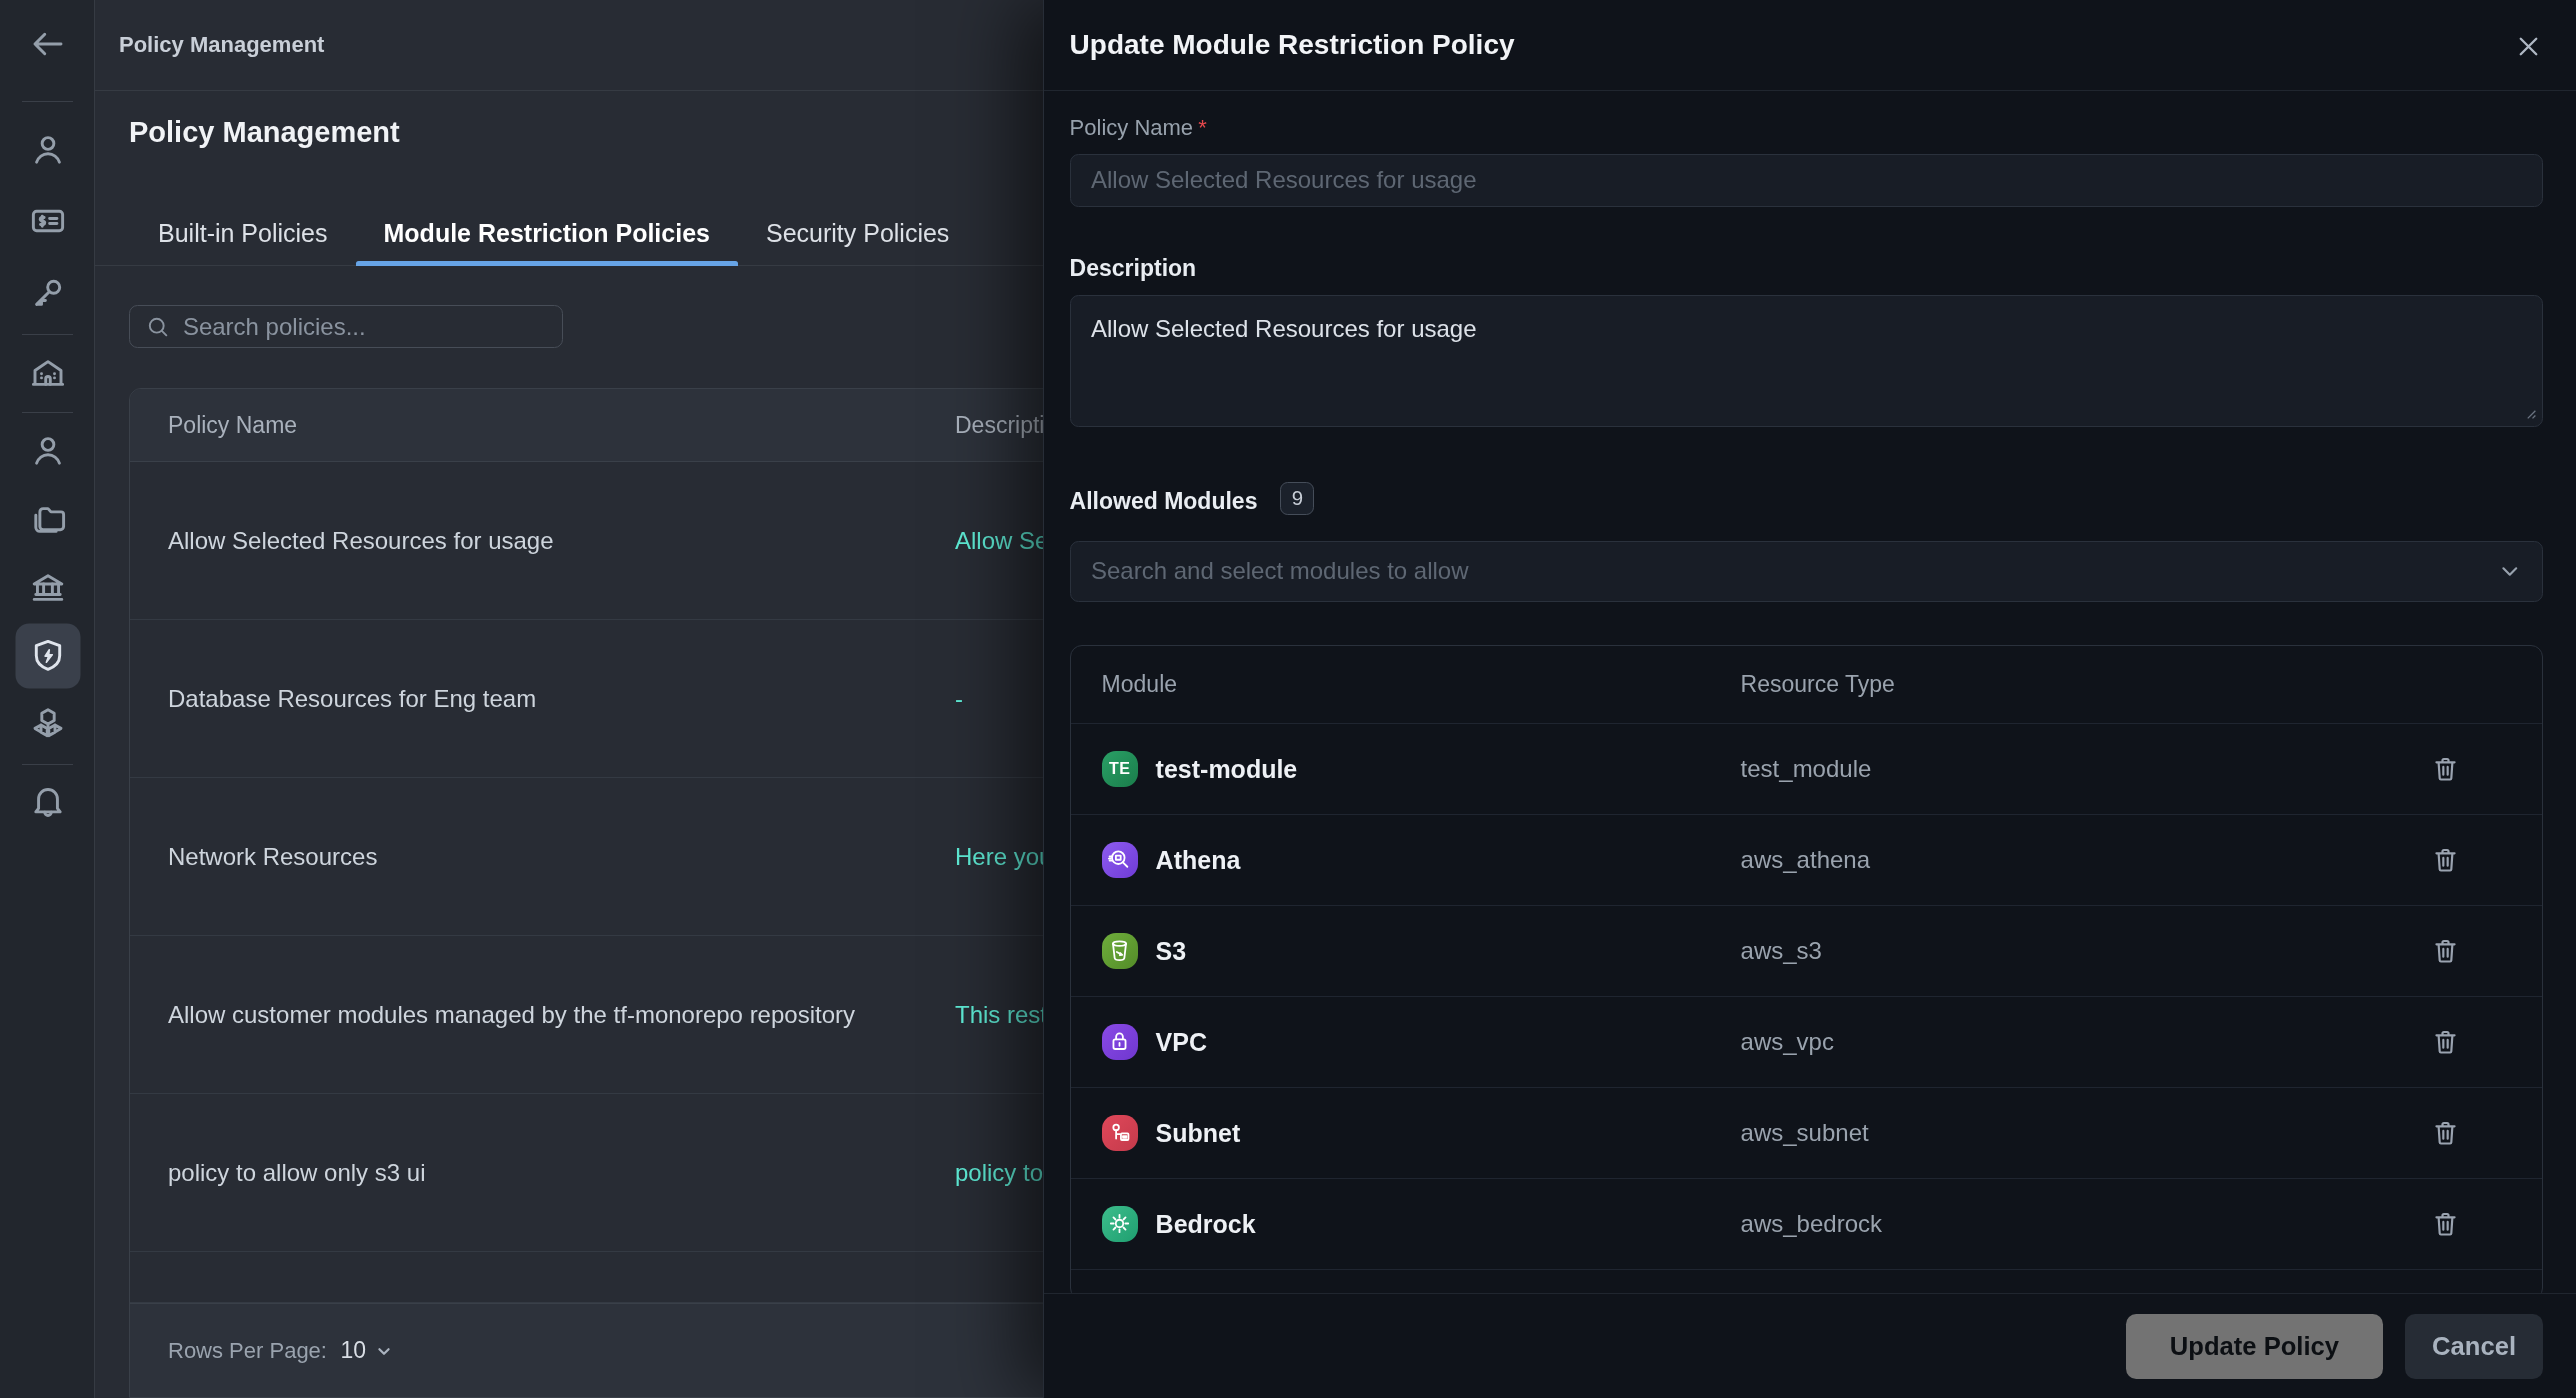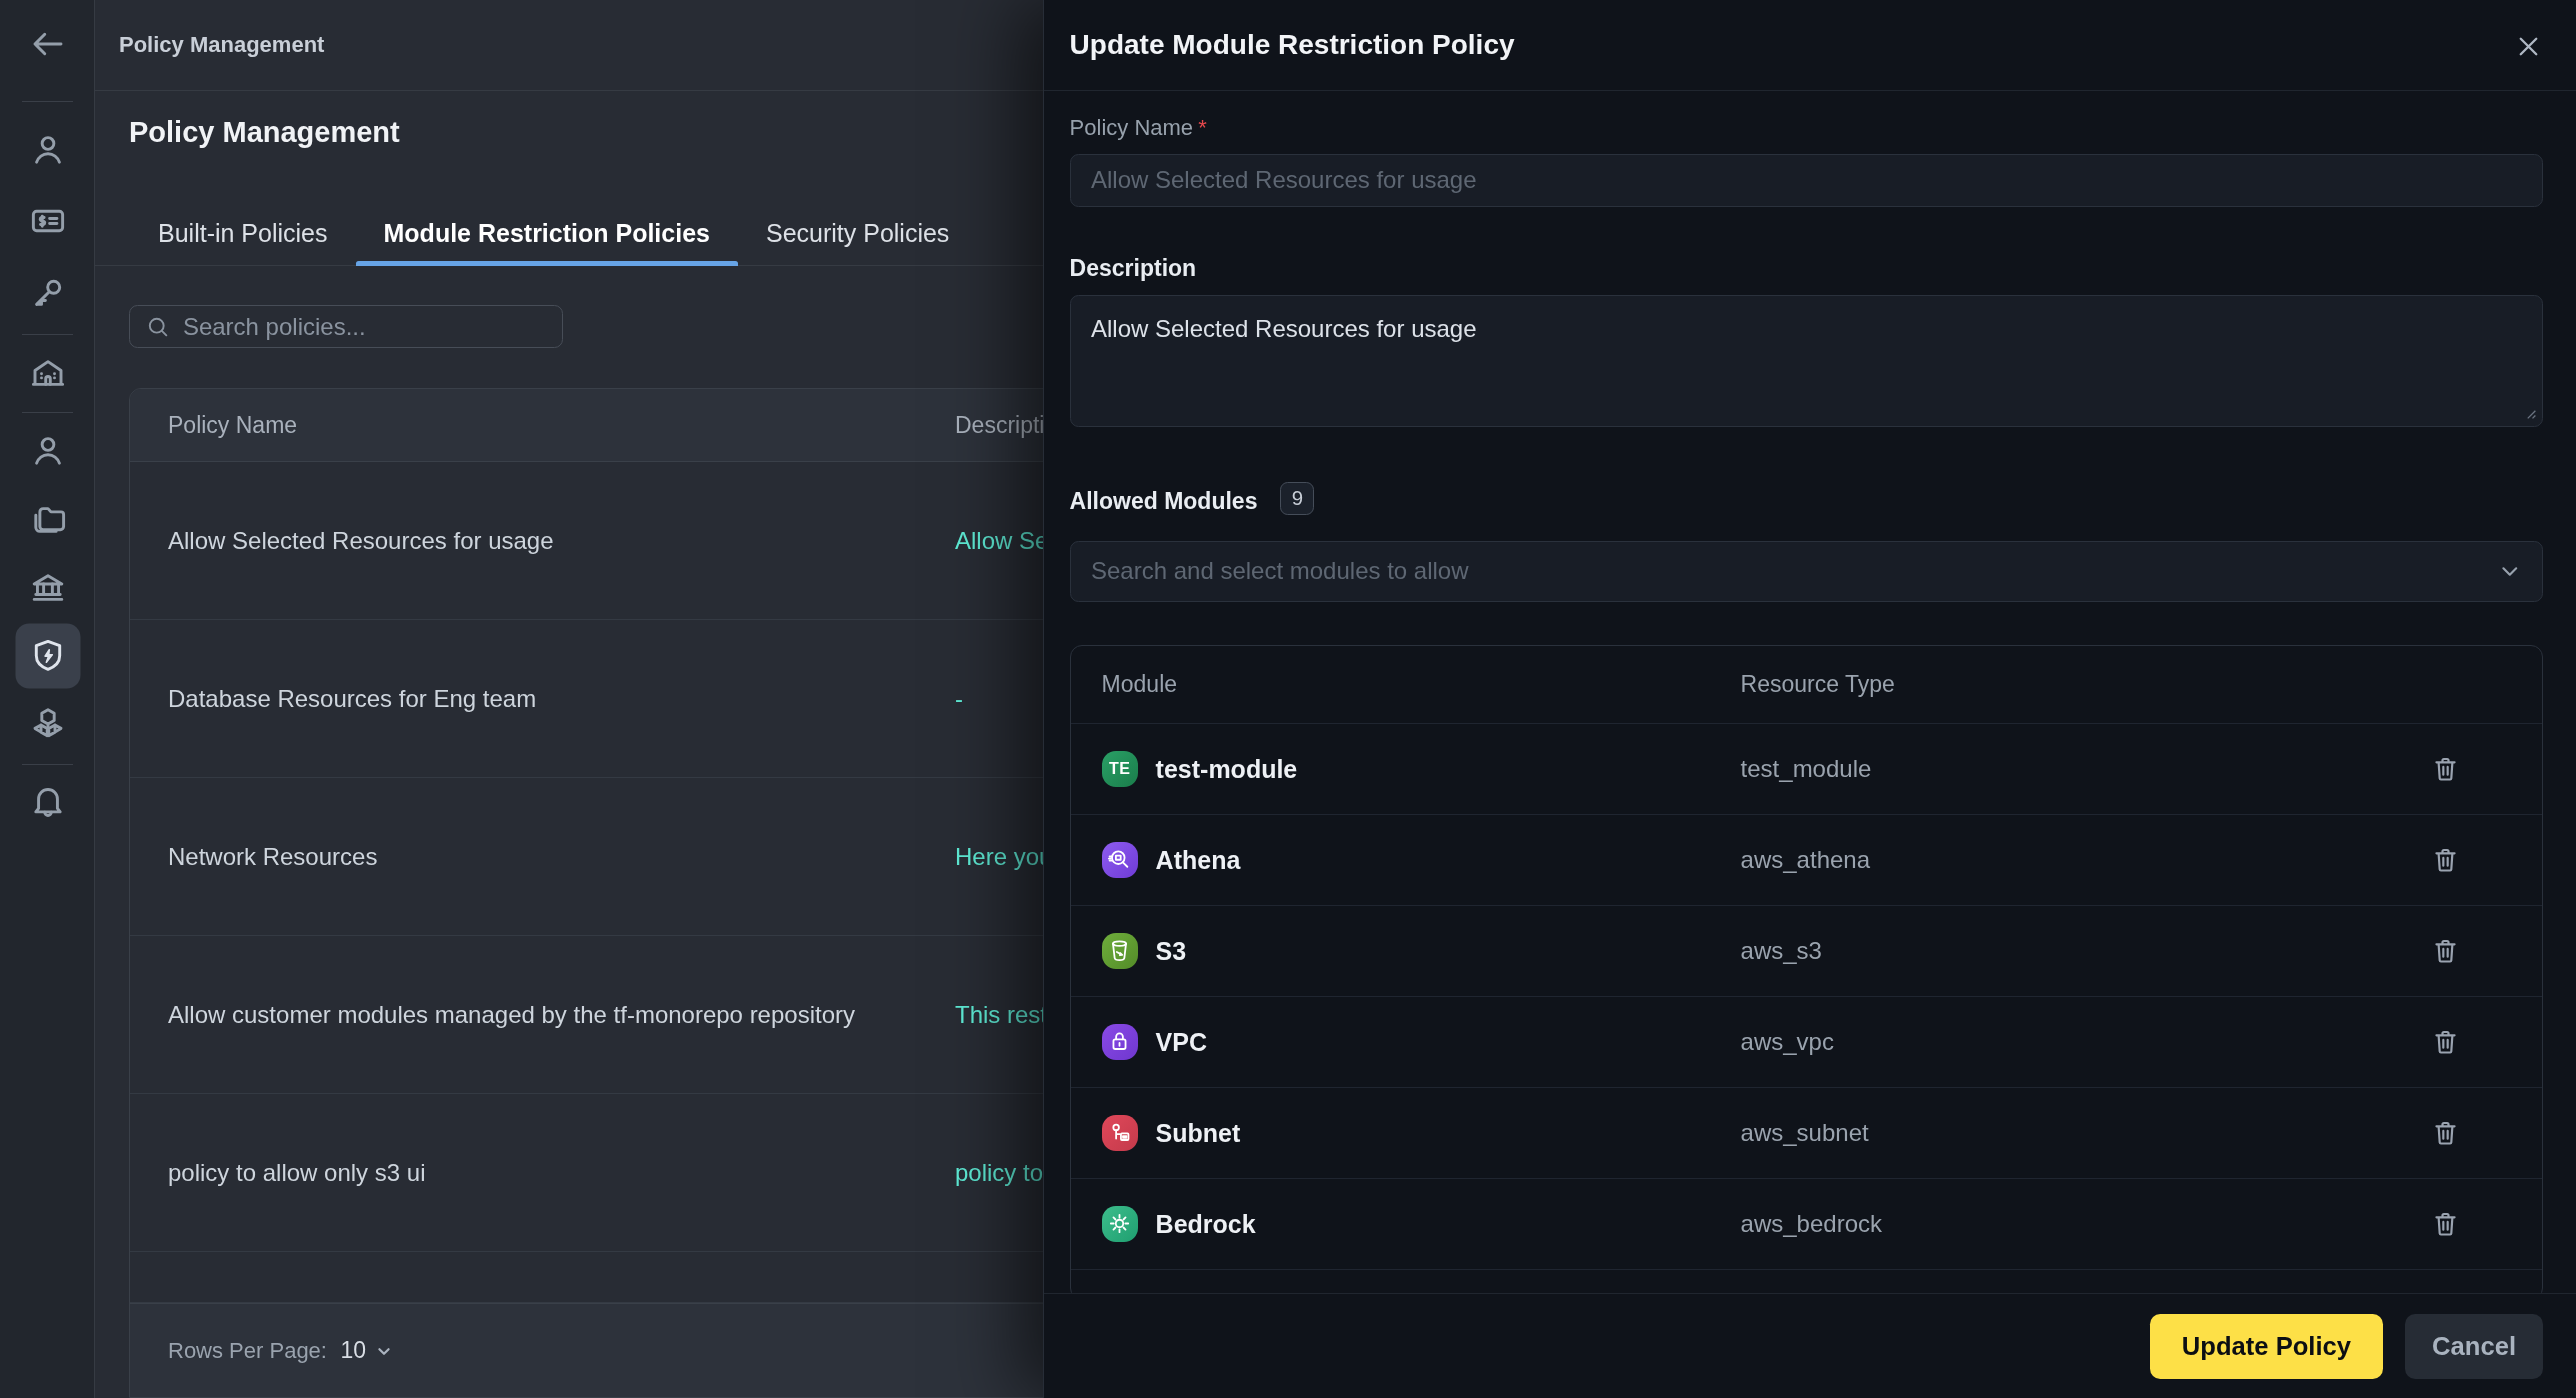--- a/index.html
+++ b/index.html
@@ -102,21 +102,21 @@
   .mt-del { position:absolute; right:78px; top:50%; transform:translateY(-50%);
     width:37px; height:37px; display:flex; align-items:center; justify-content:center;
     color:#9aa3b0; cursor:pointer; }
   .mt-del svg { width:29px; height:29px; }
   
   #modal-footer { position:absolute; left:0; right:0; bottom:0; height:106px;
     border-top:0.9px solid #20262f; display:flex; align-items:center; justify-content:flex-end;
     gap:22px; padding-right:33px; }
   .btn { height:65px; border-radius:10.2px; display:flex; align-items:center; justify-content:center;
     font-size:25.6px; font-weight:700; cursor:pointer; border:none; font-family:inherit; }
-  #btn-update { background:#fde047; color:#0c0f13; padding:0 32px; }
+  #btn-update { background:#737373; color:#0c0f13; padding:0 44px; }
   #btn-cancel { background:#262c35; color:#a9b3bf; padding:16px 27px; }
 </style>
 </head>
 <body>
 
 <div id="app">
 
   <nav id="sidebar">
       <div class="s-item" style="top: 44px;">
         <span style="display:flex">

